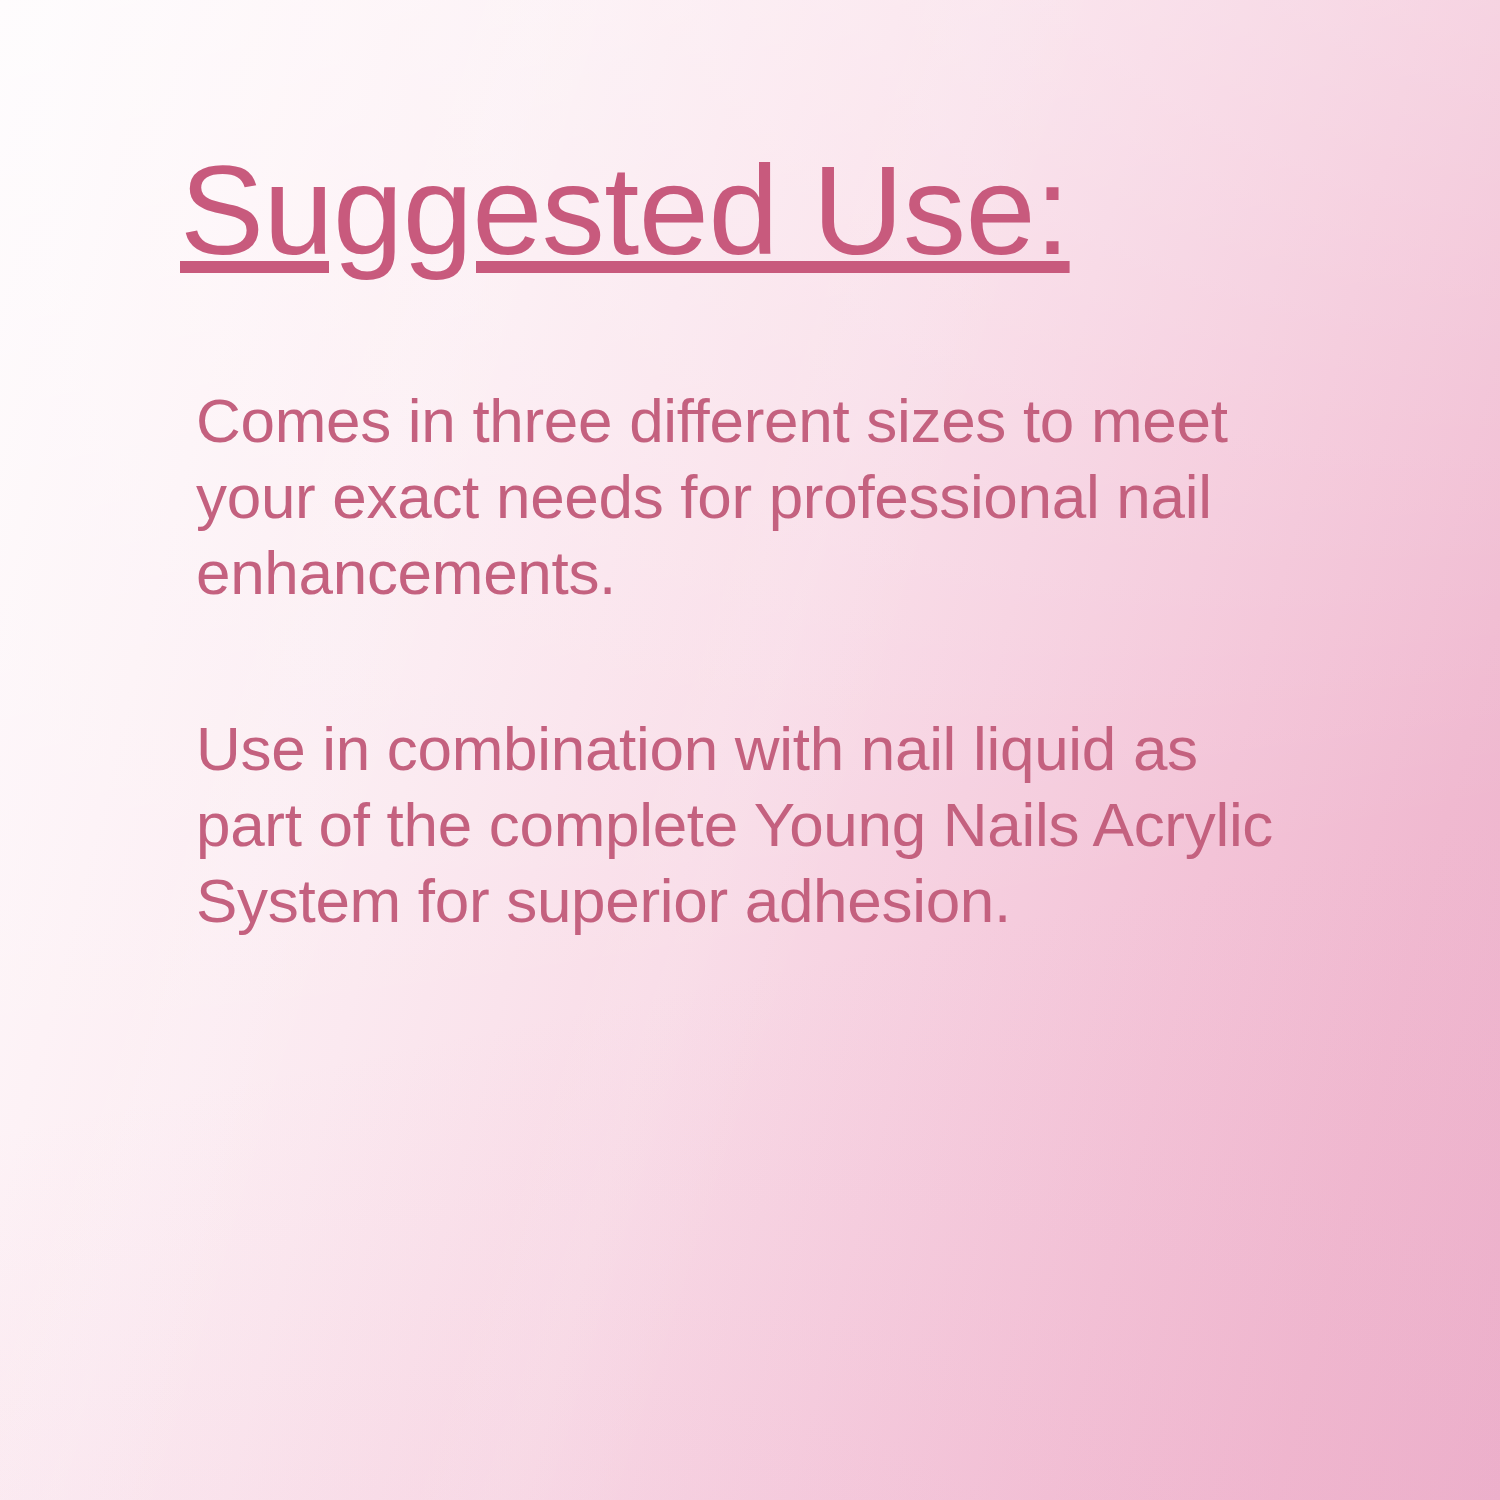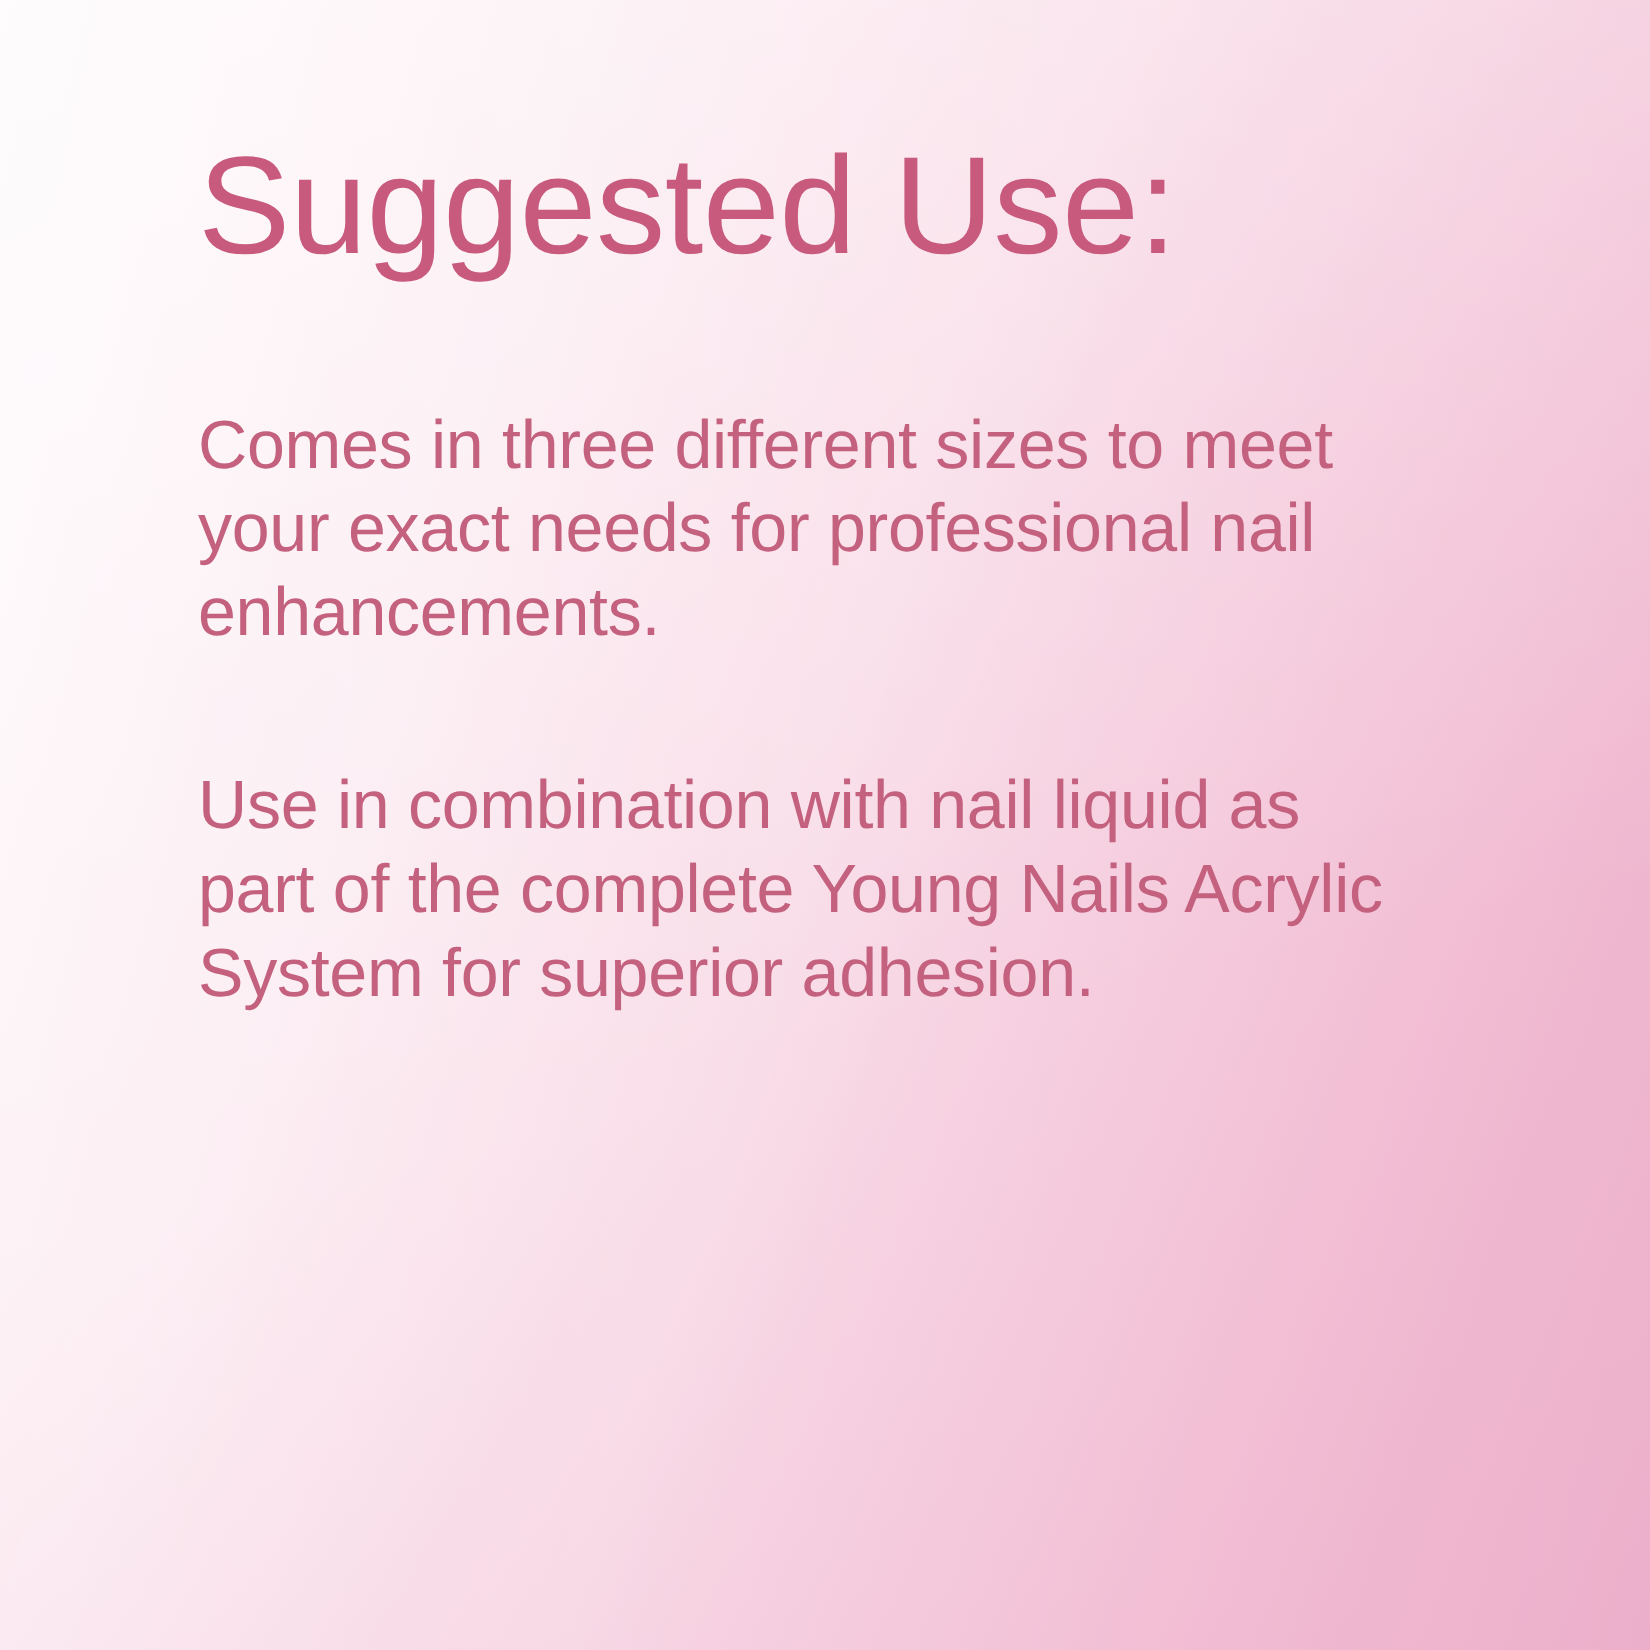--- a/index.html
+++ b/index.html
@@ -76,27 +76,28 @@
 
   #heading {
     margin: 0;
     padding: 0;
     font-size: 126px;
     font-weight: 300;
     letter-spacing: -0.5px;
     line-height: 1.0;
     color: #c85a7d;
     position: absolute;
-    top: 124px;
+    top: 148px;
     left: 0;
     white-space: nowrap;
+    text-decoration: underline;
   }
 
   .body-paragraph {
-    margin: 0;
+    margin: 16px;
     padding: 0;
     font-size: 62px;
     font-weight: 300;
     line-height: 76px;
     letter-spacing: -0.3px;
     color: #c4617f;
     width: 1090px;
     position: absolute;
     left: 0;
   }

